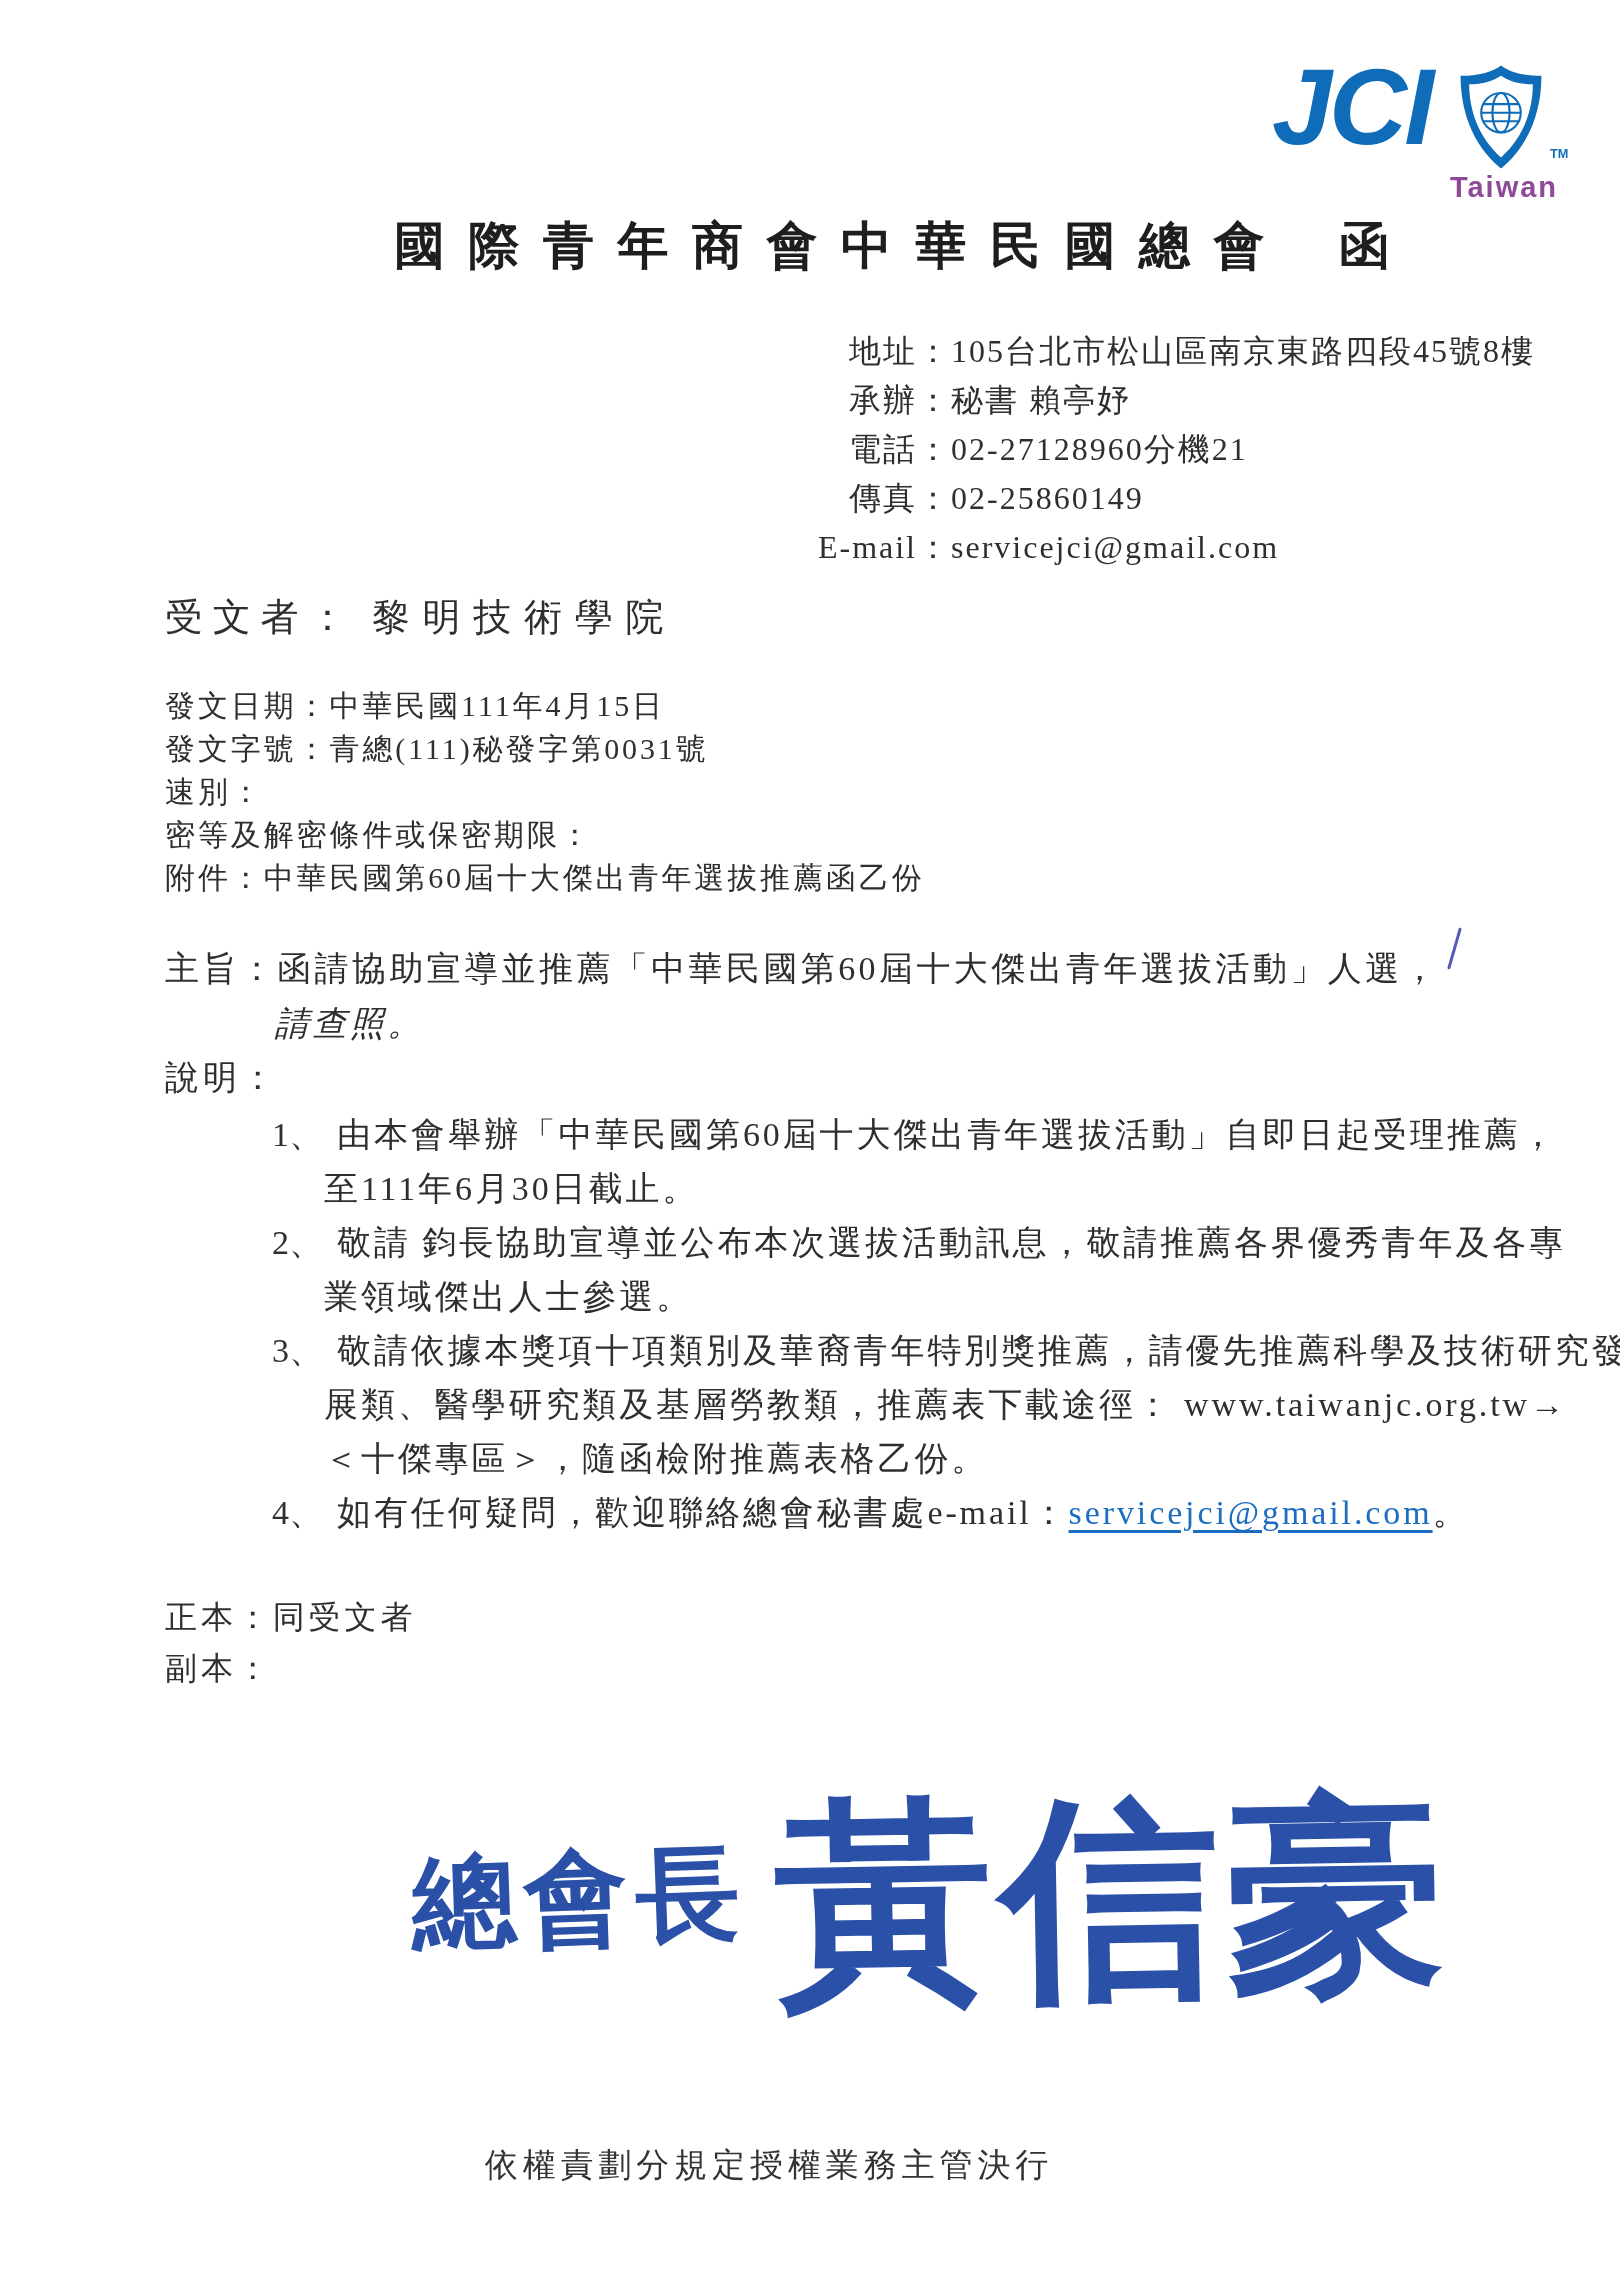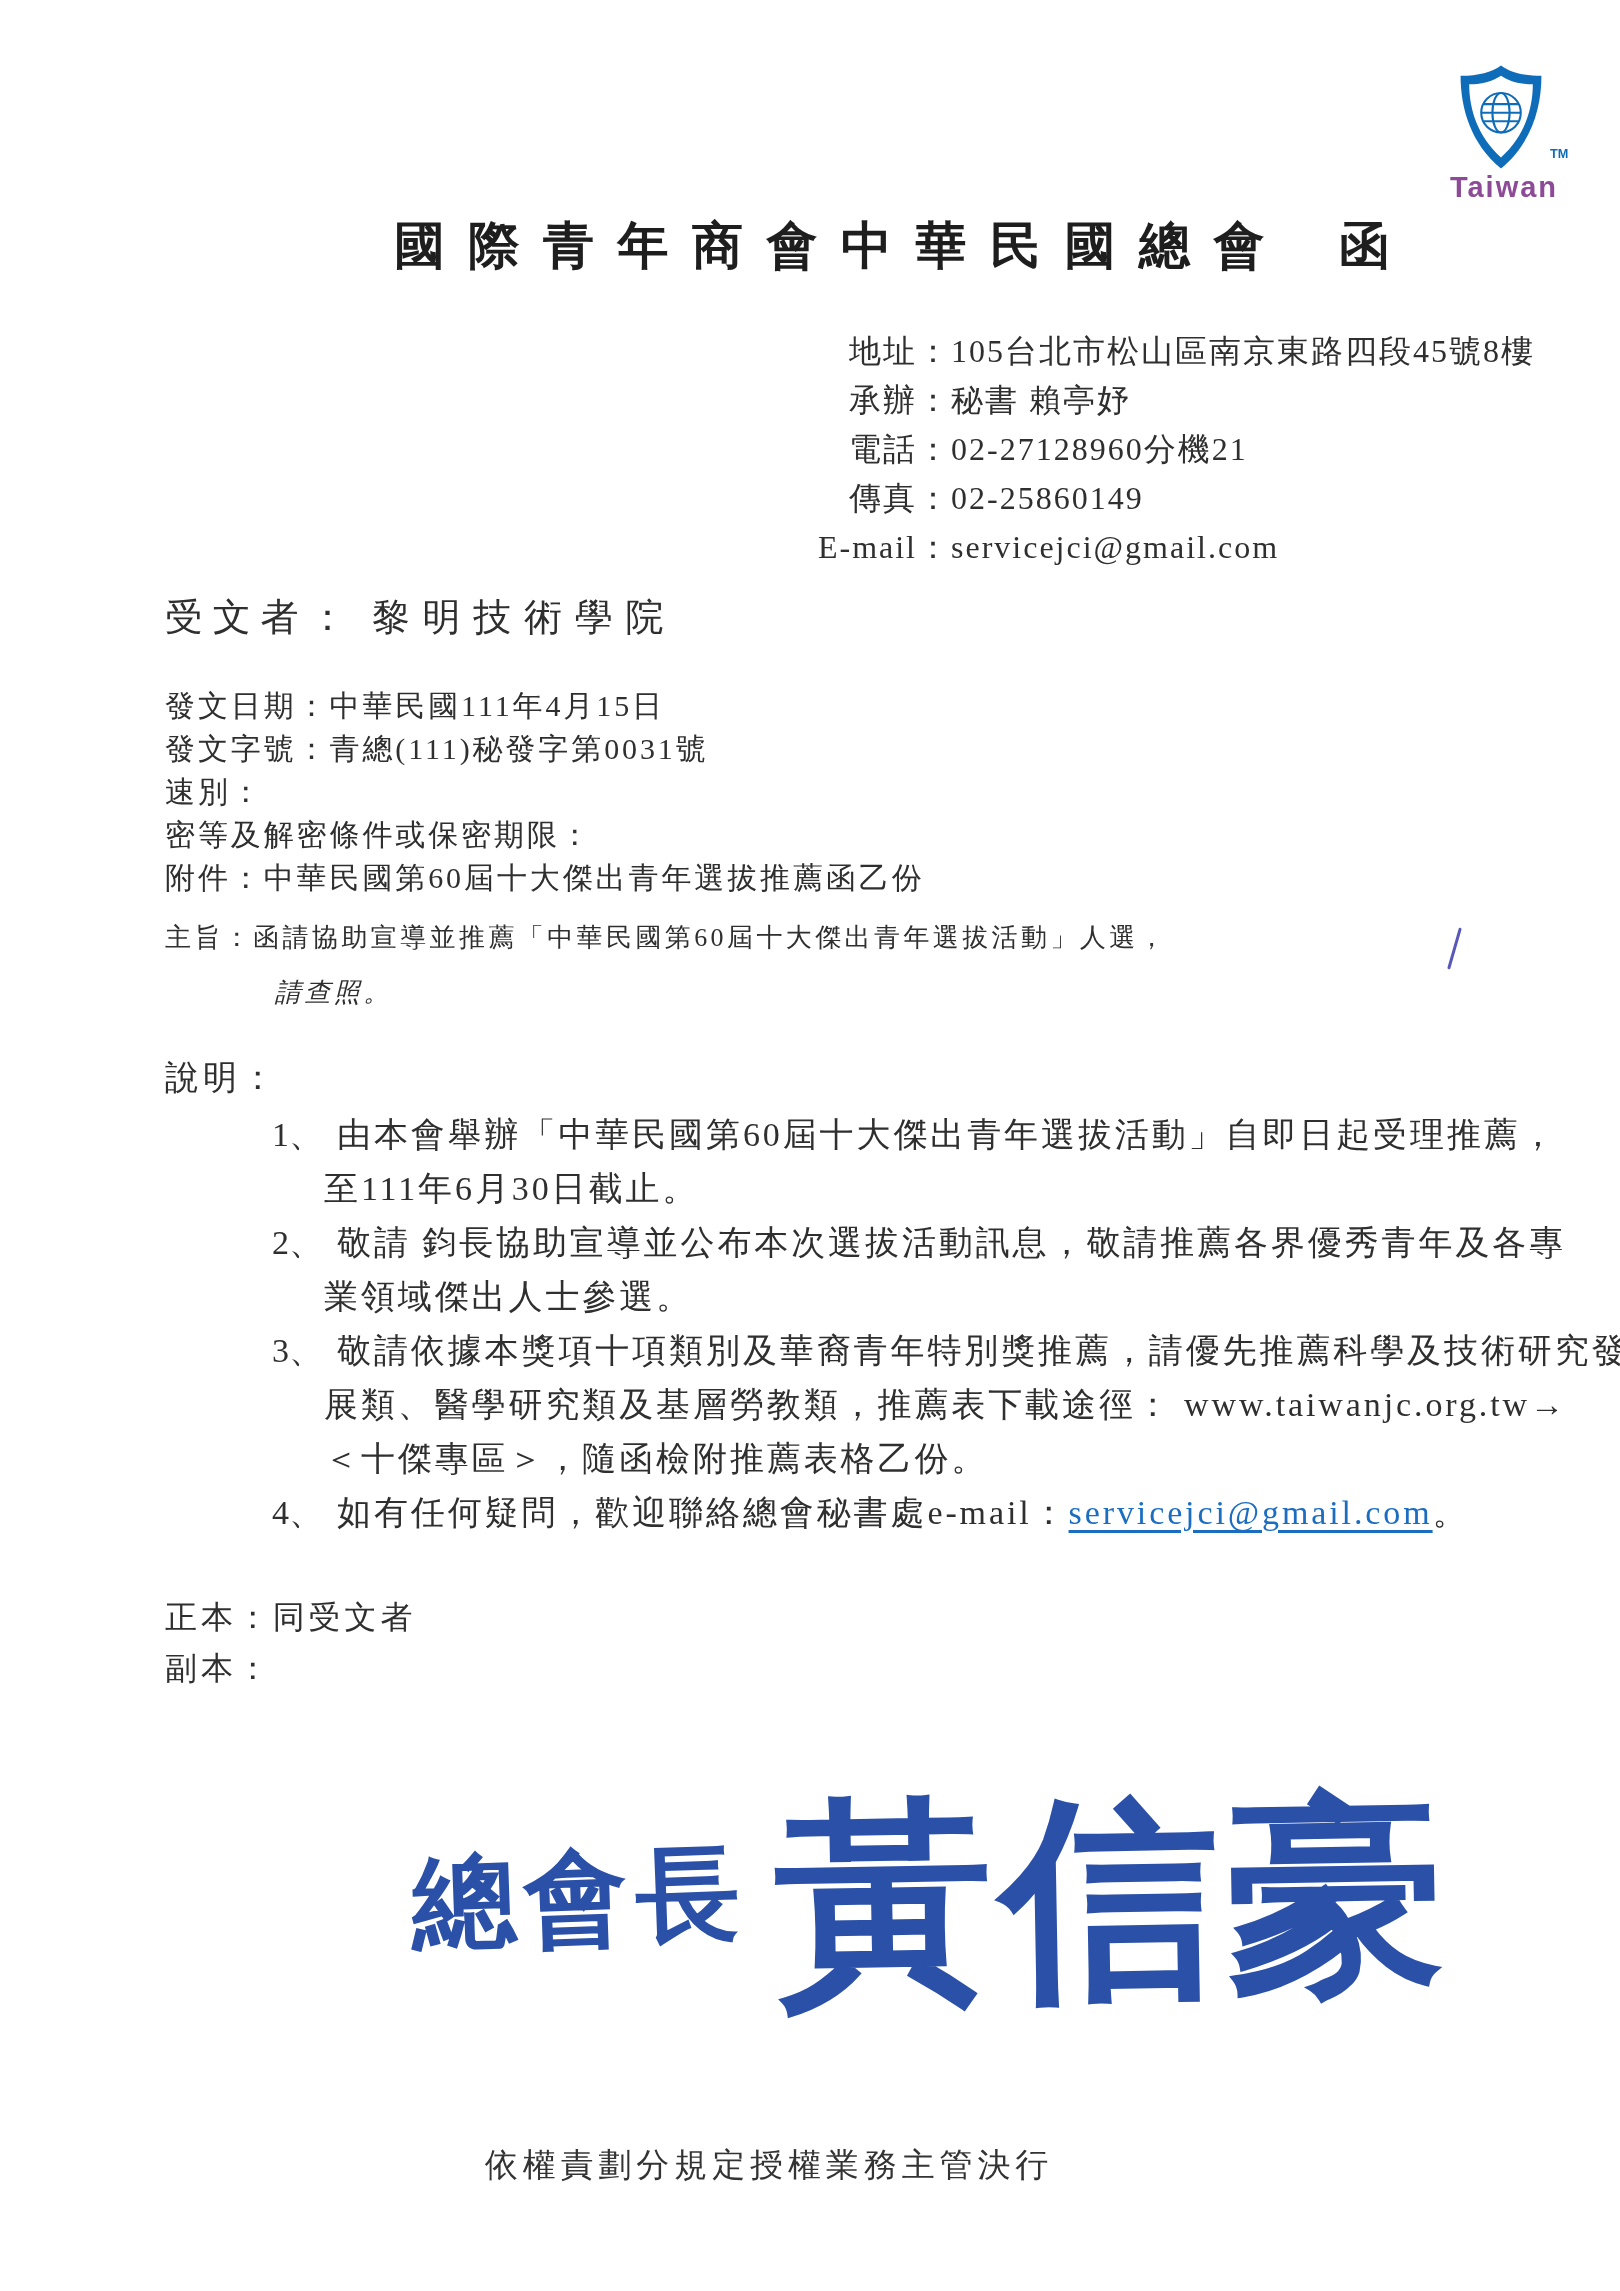--- a/index.html
+++ b/index.html
@@ -60,21 +60,21 @@
 
   
   .recipient { position: absolute; left: 165px; top: 592px; font-size: 38px; letter-spacing: 9.8px; white-space: nowrap; }
   .recipient-value { margin-left: 15.7px; letter-spacing: 12.7px; }
 
   
   .meta { position: absolute; left: 165px; top: 684px; font-size: 30px; line-height: 43px; letter-spacing: 2.9px; }
   .meta-row { white-space: nowrap; }
 
   
-  .subject { position: absolute; left: 165px; top: 910px; font-size: 26px; line-height: 55px; letter-spacing: 3.4px; width: 1411px; }
+  .subject { position: absolute; left: 165px; top: 941px; font-size: 34px; line-height: 55px; letter-spacing: 3.4px; width: 1411px; }
   .subject-line { white-space: nowrap; }
   .subject-line2 { margin-left: 110px; font-style: italic; }
   .pen-mark {
     position: absolute; left: 1453px; top: 927px;
     width: 2.9px; height: 43px; background: #3b3bae;
     transform: rotate(16deg); border-radius: 2px; opacity: 0.85;
   }
 
   
   .exp-label { position: absolute; left: 165px; top: 1055px; font-size: 34px; letter-spacing: 3.9px; }
@@ -102,20 +102,21 @@
     padding-right: 82px; text-align: center;
     font-size: 33px; letter-spacing: 4.9px; color: #333333;
   }
 </style>
 </head>
 <body>
 
 <div class="page">
 
   <div class="logo">
+    <div class="logo-jci">JCI</div>
     <svg class="logo-shield" viewBox="0 0 100 124" xmlns="http://www.w3.org/2000/svg">
       <path d="M50 2 C61 10 76 14 97 14 C97 52 85 93 50 122 C15 93 3 52 3 14 C24 14 39 10 50 2 Z" fill="#0f6cb8"></path>
       <path d="M50 14 C59 20 71 24 87 24 C87 53 77 85 50 109 C23 85 13 53 13 24 C29 24 41 20 50 14 Z" fill="#ffffff"></path>
       <g fill="none" stroke="#0f6cb8" stroke-width="2.4">
         <circle cx="50" cy="57" r="23"></circle>
         <ellipse cx="50" cy="57" rx="10" ry="23"></ellipse>
         <line x1="30" y1="47" x2="70" y2="47"></line>
         <line x1="27" y1="57" x2="73" y2="57"></line>
         <line x1="30" y1="67" x2="70" y2="67"></line>
       </g>

